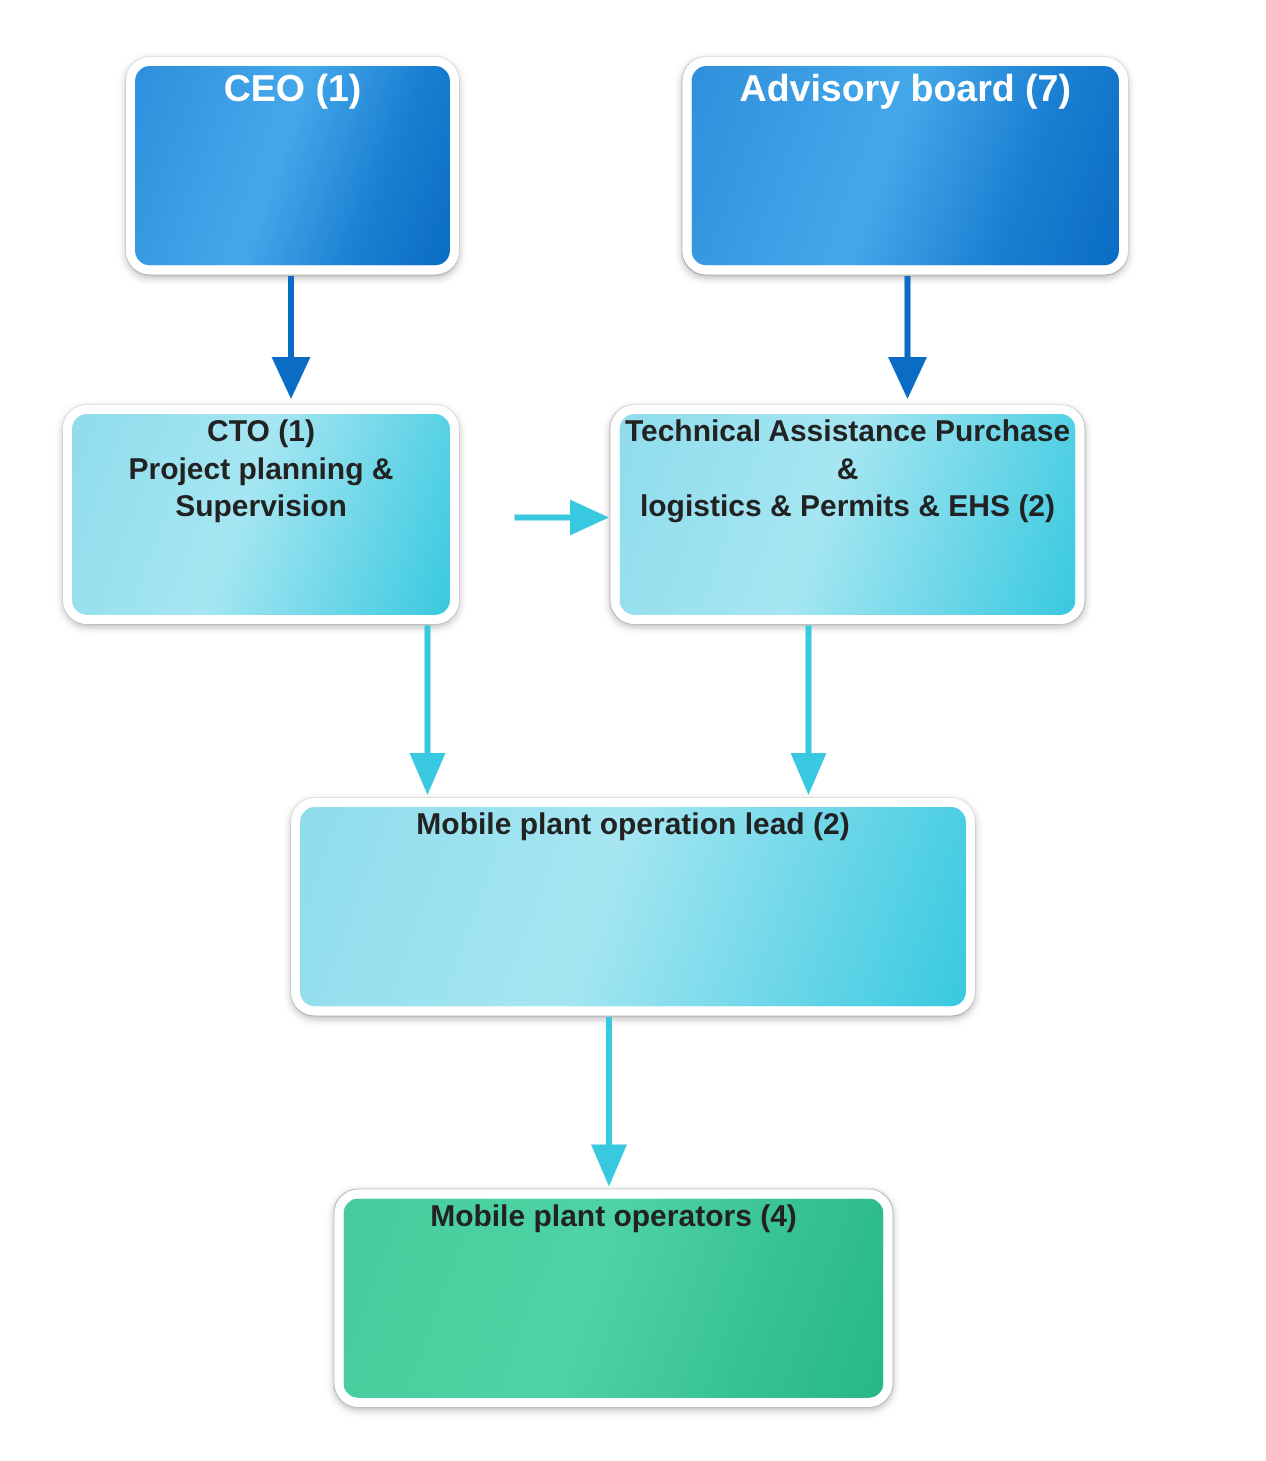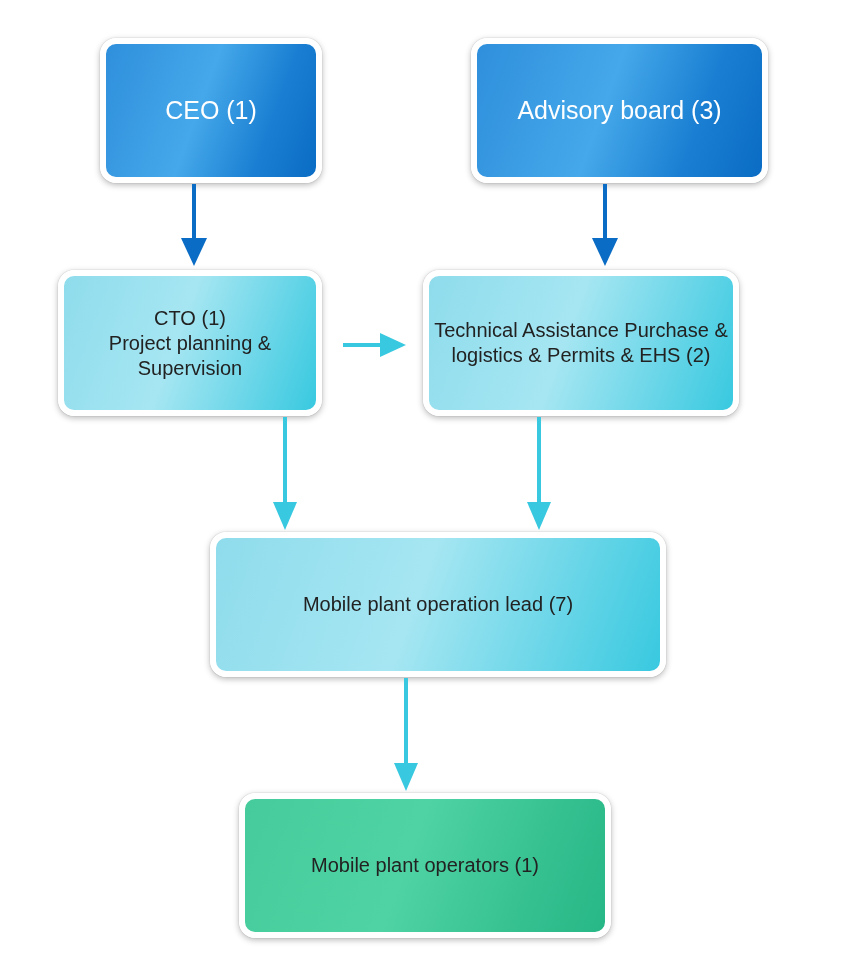--- a/index.html
+++ b/index.html
@@ -4,22 +4,22 @@
 <style>
   html, body { margin: 0; padding: 0; }
   body {
     width: 844px; height: 974px; background: #ffffff; position: relative; overflow: hidden;
     font-family: "Liberation Sans", "DejaVu Sans", sans-serif;
   }
   .node {
     position: absolute; box-sizing: border-box;
     border: 6px solid #ffffff; border-radius: 16px;
     box-shadow: 0 2px 6px rgba(0,0,0,0.28), 0 0 1px rgba(0,0,0,0.35);
-    display: flex; align-items: center; justify-content: center; text-align: center;
-    font-weight: normal; line-height: 1.25; margin-left: 16px;
+    display: flex; justify-content: center; text-align: center;
+    font-weight: bold; line-height: 1.25;
   }
   .node span { display: block; white-space: pre-line; }
   .dark {
     background: linear-gradient(110deg, #2f8fdc 0%, #45a8ea 45%, #1a7fd2 75%, #0a6cc4 100%);
     color: #ffffff; font-size: 25px;
   }
   .light {
     background: linear-gradient(110deg, #8fdcec 0%, #a6e6f2 45%, #6ad6e8 75%, #38c9e0 100%);
     color: #222222; font-size: 20px;
   }
@@ -35,36 +35,36 @@
   #n-ops  { left: 223px; top: 793px; width: 372px; height: 145px; }
   svg.edges { position: absolute; left: 0; top: 0; width: 844px; height: 974px; pointer-events: none; }
 </style>
 </head>
 <body>
 
 <div class="node dark" id="n-ceo">
   <span>CEO (1)</span>
 </div>
 <div class="node dark" id="n-adv">
-  <span>Advisory board (3)</span>
+  <span>Advisory board (7)</span>
 </div>
 <div class="node light" id="n-cto">
   <span>CTO (1)
 Project  planning &amp;
 Supervision</span>
 </div>
 <div class="node light" id="n-tech">
   <span>Technical Assistance Purchase &amp;
 logistics &amp; Permits &amp; EHS (2)</span>
 </div>
 <div class="node light" id="n-lead">
-  <span>Mobile plant operation lead (7)</span>
+  <span>Mobile plant operation lead (2)</span>
 </div>
 <div class="node green" id="n-ops">
-  <span>Mobile plant operators (1)</span>
+  <span>Mobile plant operators (4)</span>
 </div>
 
 <svg class="edges" viewBox="0 0 844 974">
 
   <g>
     <line x1="194" y1="184" x2="194" y2="242" stroke="#0a6cc4" stroke-width="4"></line>
     <polygon points="181,238 207,238 194,266" fill="#0a6cc4"></polygon>
   </g>
 
   <g>

